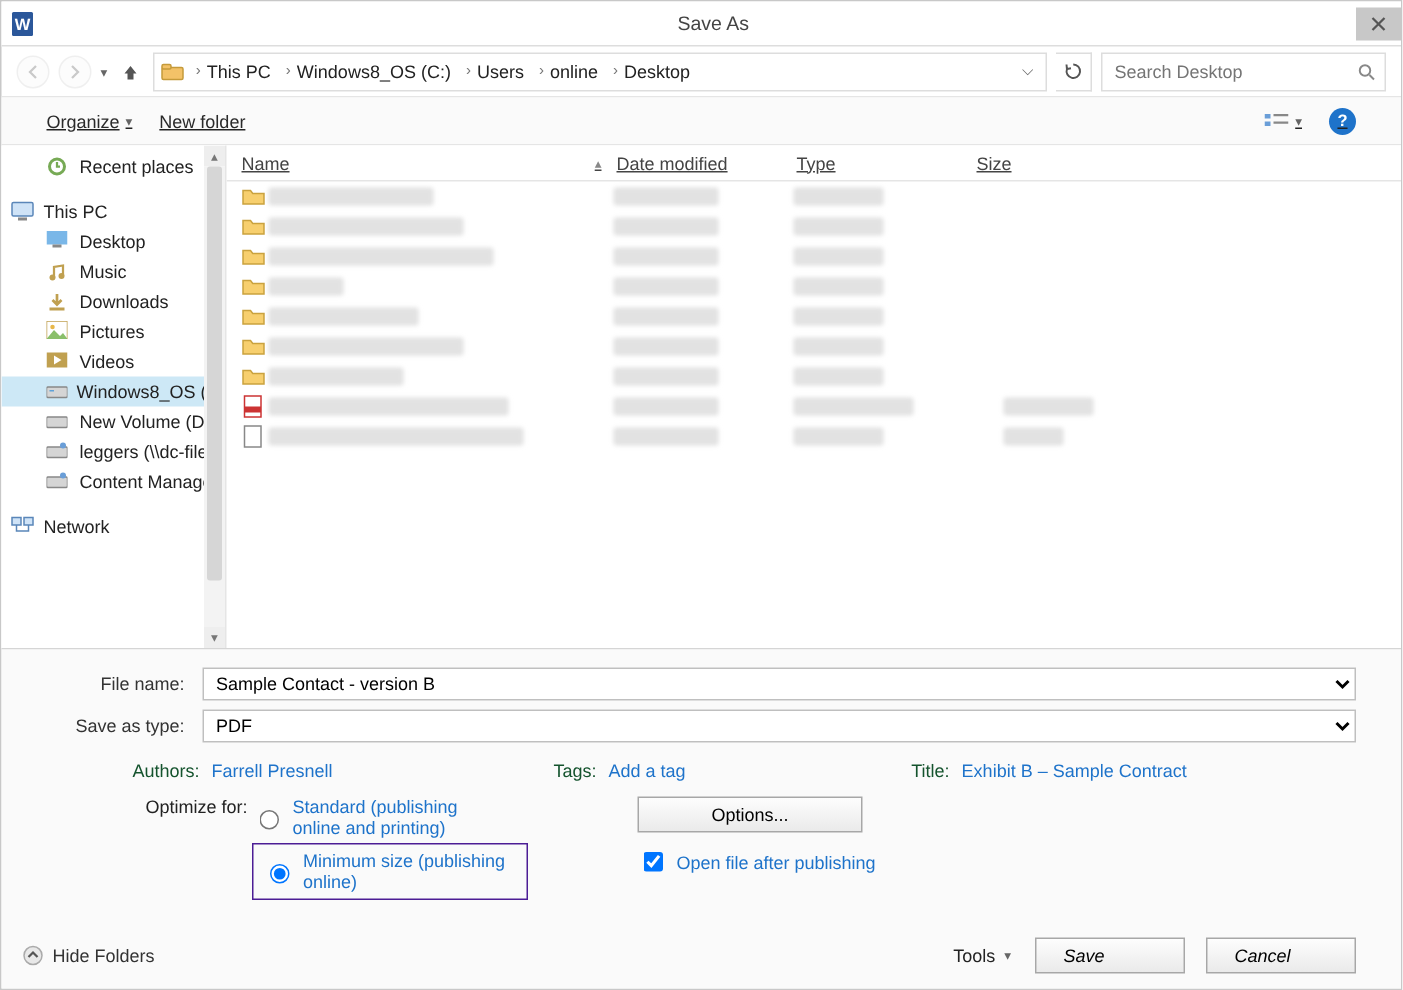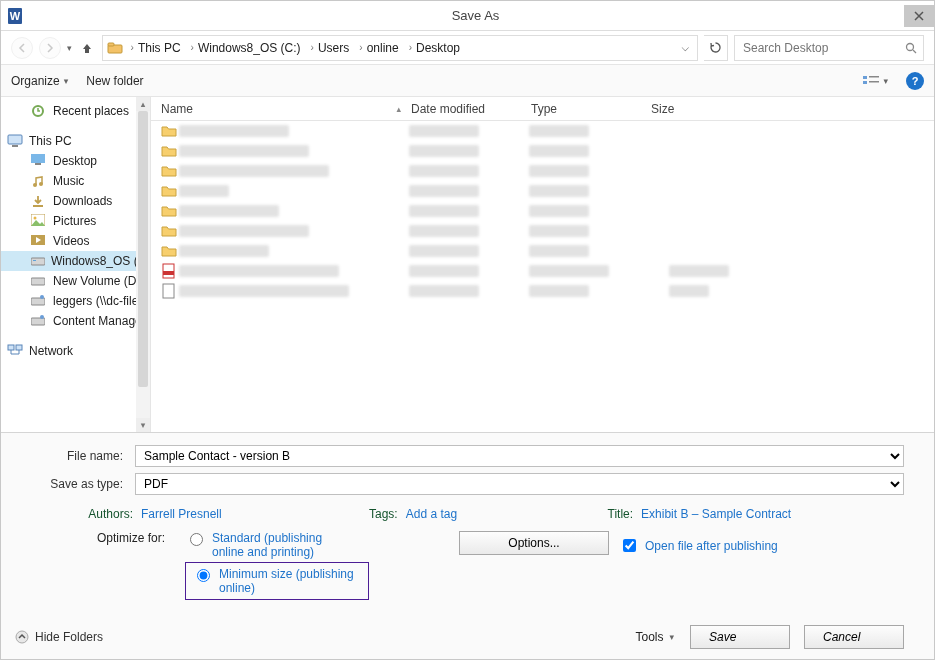--- a/index.html
+++ b/index.html
@@ -21,21 +21,21 @@
   .addressbar { flex: 1; height: 26px; border: 1px solid #ddd; display: flex; align-items: center; padding: 0 4px; gap: 4px; background:#fff;}
   .crumb { display:flex; align-items:center; gap:2px; padding:0 2px; cursor:default;}
   .crumb .sep { color:#777; font-size:10px; margin: 0 2px;}
   .addr-dd { margin-left:auto; color:#666; font-size:10px; padding:0 4px;}
   .refresh { width:24px; height:26px; display:flex; align-items:center; justify-content:center; color:#555; border:1px solid #ddd; border-left:none; }
   .searchbox { width: 190px; height:26px; border:1px solid #ddd; display:flex; align-items:center; padding:0 6px; background:#fff; }
   .searchbox input { border:none; outline:none; flex:1; font-size:12px; color:#888; background:transparent;}
   .searchbox .mag { color:#888; }
 
   
-  .toolrow { height: 32px; display:flex; align-items:center; padding: 0 10px; gap: 18px; border-bottom:1px solid #e5e5e5; background:#fafafa;}
+  .toolrow { height: 32px; display:flex; align-items:center; padding: 0 30px; gap: 18px; border-bottom:1px solid #e5e5e5; background:#fafafa;text-decoration:underline;}
   .toolbtn { color:#2a2a2a; cursor:pointer; display:flex; align-items:center; gap:4px;}
   .toolspacer { flex:1; }
   .helpdot { width:18px; height:18px; border-radius:50%; background:#1e73ca; color:#fff; display:flex; align-items:center; justify-content:center; font-size:11px; font-weight:bold;}
 
   
   .mainarea { flex:0 0 336px; display:flex; border-bottom:1px solid #d5d5d5; background:#fff;}
   .nav-tree { width:150px; border-right:1px solid #e5e5e5; position:relative; padding:4px 0; overflow:hidden; background:#fff;}
   .nav-scroll-top, .nav-scroll-bot { position:absolute; right:0; width:14px; height:14px; background:#eee; color:#777; display:flex; align-items:center; justify-content:center; font-size:9px;}
   .nav-scroll-top{ top:0;}
   .nav-scroll-bot{ bottom:0;}
@@ -44,44 +44,44 @@
   .tree-item { display:flex; align-items:center; gap:6px; padding:3px 6px 3px 18px; white-space:nowrap; cursor:default;}
   .tree-item.root { padding-left:6px; font-weight:400;}
   .tree-item.sub { padding-left:30px;}
   .tree-item.selected { background:#cde8f6;}
   .tree-sep { height:10px; }
   .micon { width:16px; height:14px; display:inline-block; }
 
   
   .filelist { flex:1; display:flex; flex-direction:column; }
   .fhdr { height:24px; display:flex; align-items:center; border-bottom:1px solid #e5e5e5; background:#fff; padding-left:10px;}
-  .fhdr .col { color:#444; font-size:12px;}
+  .fhdr .col { color:#444; font-size:12px;text-decoration:underline;}
   .col-name { flex:0 0 250px; display:flex; align-items:center; gap:4px;}
   .col-date { flex:0 0 120px;}
   .col-type { flex:0 0 120px;}
   .col-size { flex:0 0 80px;}
   .frow { height:20px; display:flex; align-items:center; padding-left:10px;}
   .frow .ficon { width:18px; display:inline-flex; }
   .blur { display:inline-block; height:12px; background:#e2e2e2; border-radius:2px; filter: blur(1.5px);}
 
   
   .bottomform { flex:1; padding: 12px 30px 10px 14px; background:#fafafa; display:flex; flex-direction:column; gap:6px;}
   .formrow { display:flex; align-items:center; gap:8px;}
   .lbl { width:112px; text-align:right; color:#333; padding-right:4px;}
   .formrow select, .formrow .textcombo { flex:1; height:22px; border:1px solid #bfbfbf; background:#fff; font-size:12px; padding:0 4px;}
   .metarow { display:flex; align-items:center; gap: 8px; padding-left: 58px; margin-top:6px;}
   .metarow .mlbl { color:#14532d; width:60px; text-align:right;}
   .metarow .mval { color:#1e73ca; cursor:text;}
   .metagap { width: 120px;}
-  .optrow { display:flex; align-items:flex-start; gap: 20px; padding-left:60px; margin-top:4px;}
+  .optrow { display:flex; align-items:flex-start; gap: 3px; padding-left:60px; margin-top:4px;}
   .optcol { display:flex; flex-direction:column; gap:3px;}
-  .radio-line { display:flex; align-items:flex-start; gap:6px; color:#1e73ca; max-width:170px;}
+  .radio-line { display:flex; align-items:center; gap:6px; color:#1e73ca; max-width:170px;}
   .radio-line input { margin-top:2px;}
   .highlight-box { border:1px solid #4c1d95; padding:4px 6px;}
-  .center-col { display:flex; align-items:flex-end; gap:10px; margin-left:70px;}
+  .center-col { display:flex; flex-direction:column; align-items:flex-start; gap:10px; margin-left:70px;}
   .btn { height:24px; padding: 0 18px; border:1px solid #a7a7a7; background: linear-gradient(#fdfdfd,#eaeaea); cursor:pointer; font-size:12px;}
   .chk-line { display:flex; align-items:center; gap:6px; color:#1e73ca;}
 
   
   .footer { margin-top:auto; display:flex; align-items:center; padding-top:8px;}
   .hidefolders { display:flex; align-items:center; gap:6px; cursor:pointer; color:#333;}
   .footer .spacer { flex:1;}
   .toolsbtn { display:flex; align-items:center; gap:6px; margin-right:16px; cursor:pointer;}
   .save-cancel { display:flex; gap:14px;}
   .save-cancel .btn { width:100px; text-align:left;font-style:italic;}

